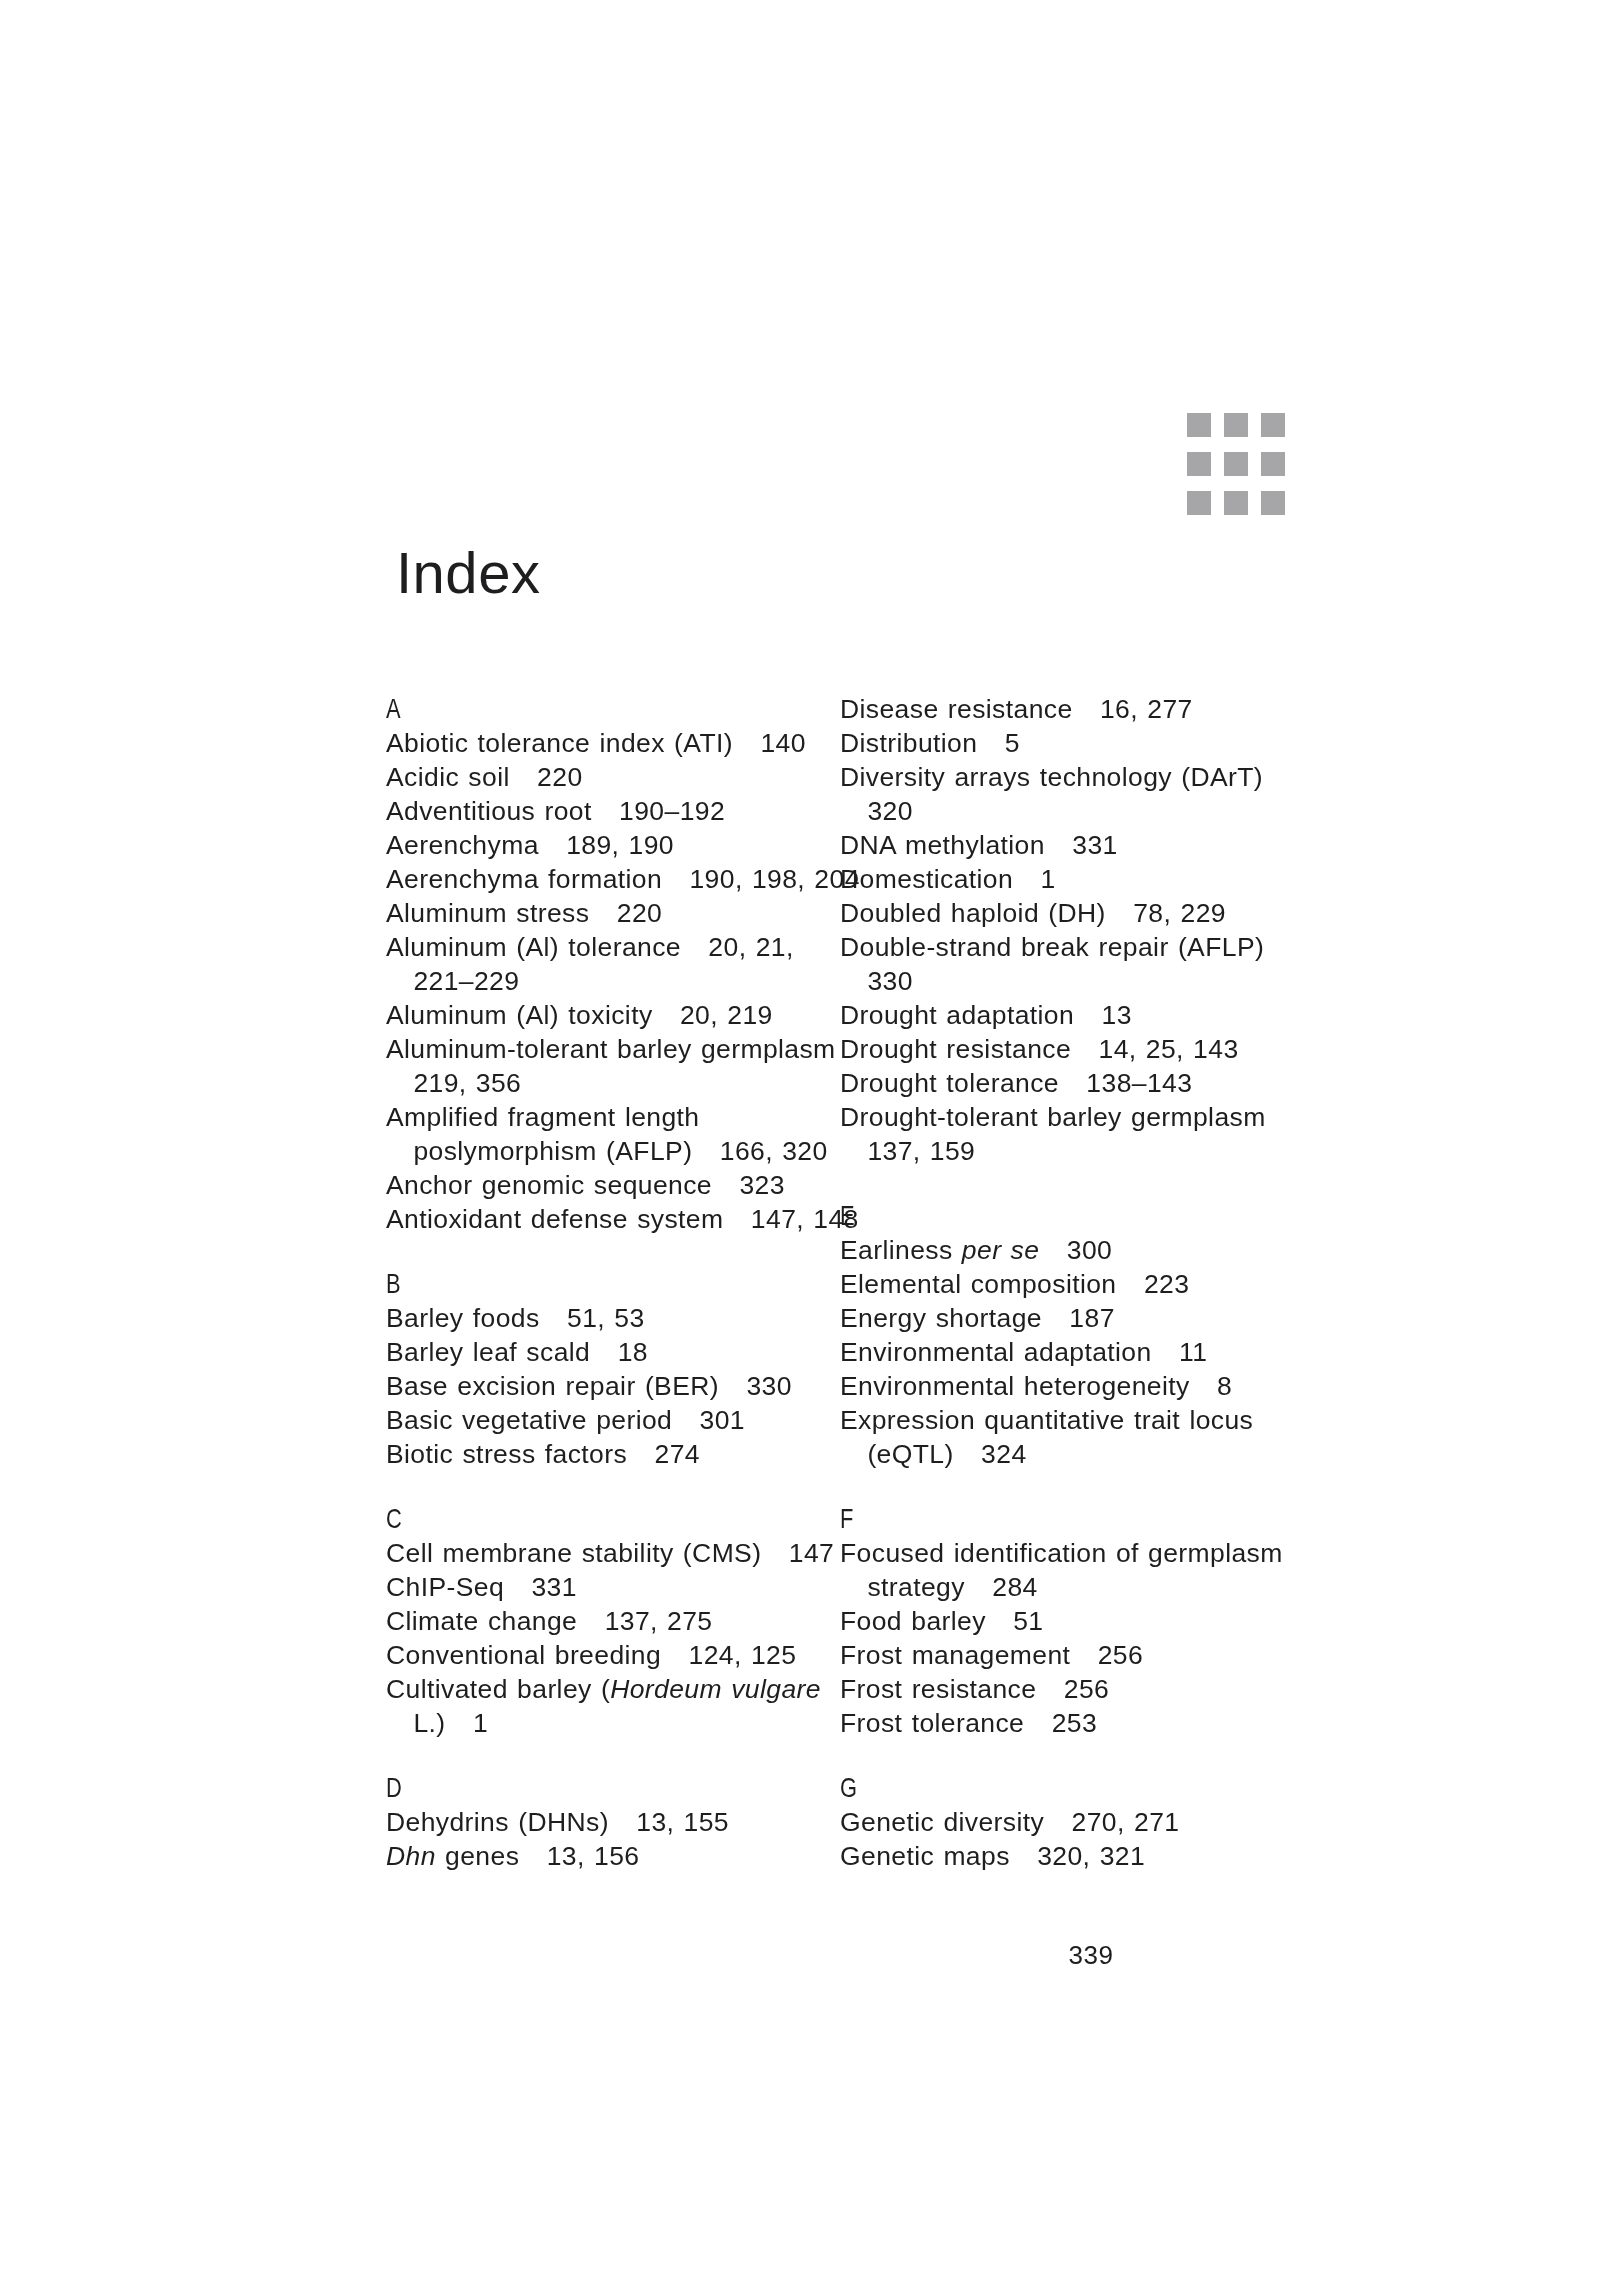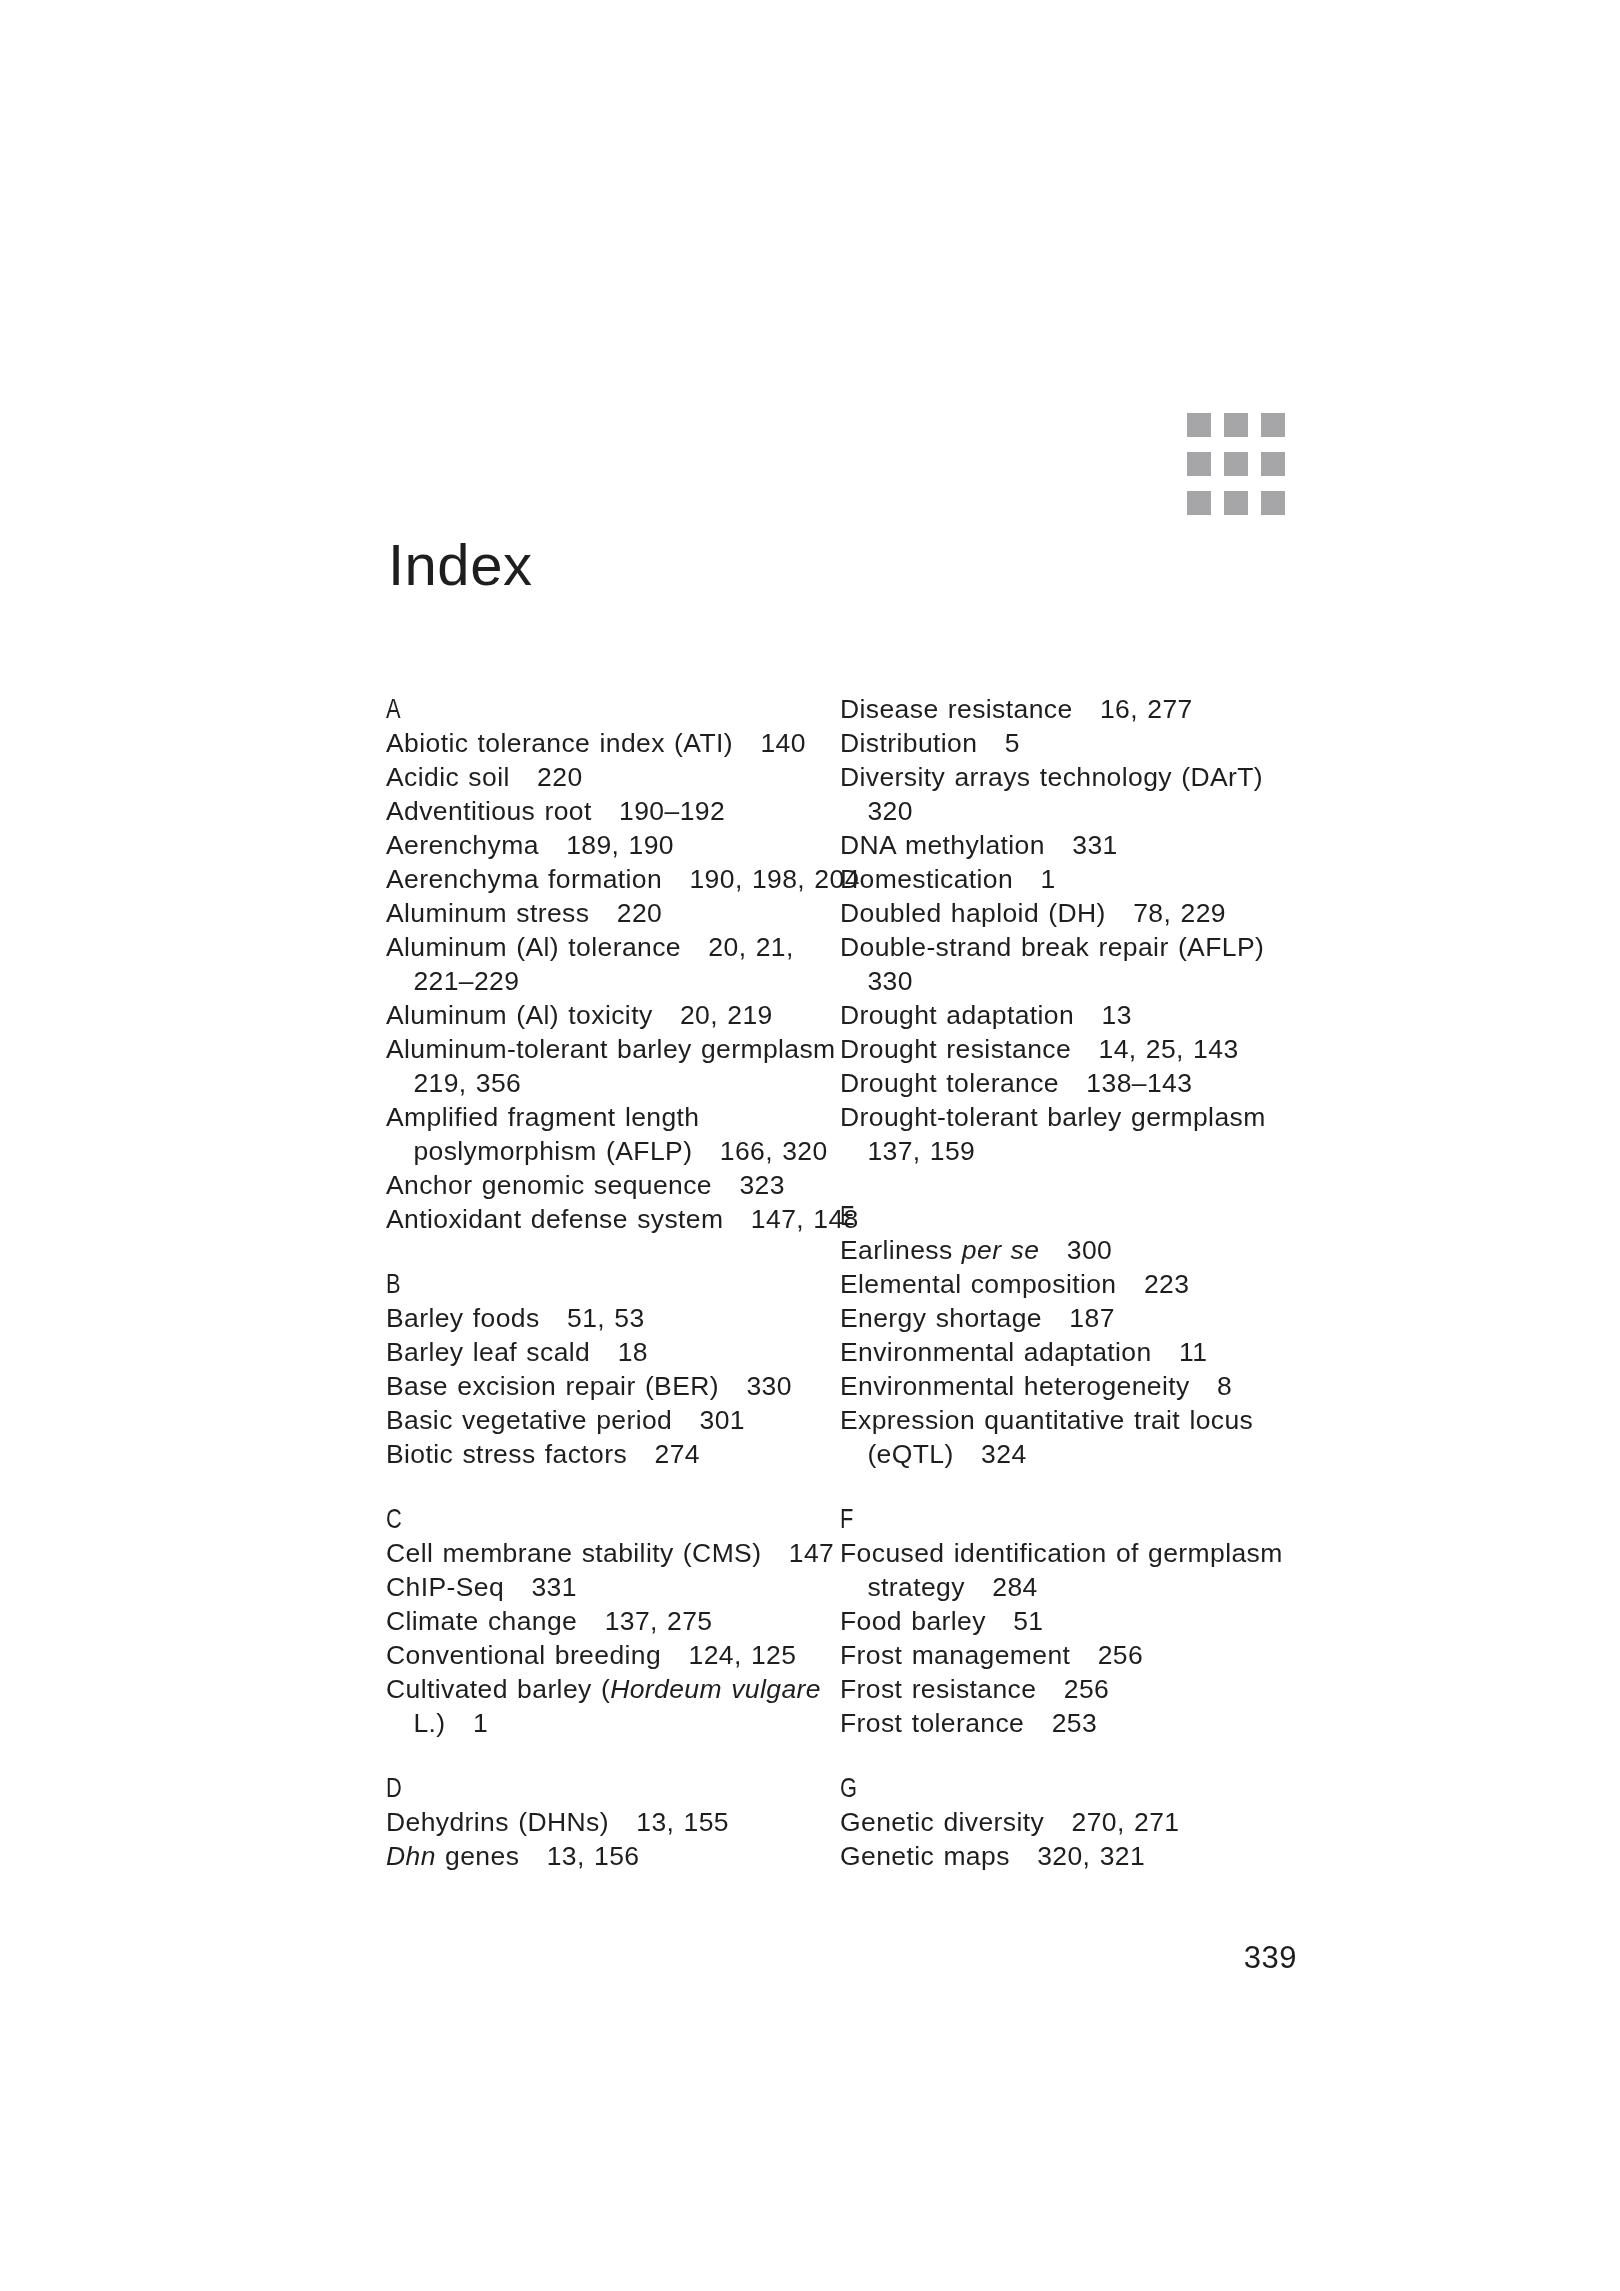--- a/index.html
+++ b/index.html
@@ -31,21 +31,21 @@
     row-gap: 15.7px;
   }
   .deco .sq {
     width: 23.5px;
     height: 23.5px;
   }
   .title {
     position: absolute;
     left: 384px;
     top: 529px;
-    margin: 4px;
+    margin: 12px;
     font-size: 58px;
     font-weight: 400;
     letter-spacing: 0.5px;
     line-height: 1.1;
   }
   .col {
     position: absolute;
     top: 692px;
     width: 495px;
     font-size: 26.5px;
@@ -67,22 +67,22 @@
   }
   .line { height: 34px; }
   .line.indent { padding-left: 27.4px; }
   .run.i { font-style: italic; }
   .pages { padding-left: 27.4px; }
   .pagenum {
     position: absolute;
     left: 885px;
     top: 1940px;
     width: 412px;
-    text-align: right;
-    font-size: 31px;
+    text-align: center;
+    font-size: 26px;
     letter-spacing: 0.5px;
   }
 </style>
 </head>
 <body>
 
 <div class="page">
   <div class="deco">
       <div class="sq" style="background: rgb(166, 166, 169);"></div>
       <div class="sq" style="background: rgb(166, 166, 169);"></div>

